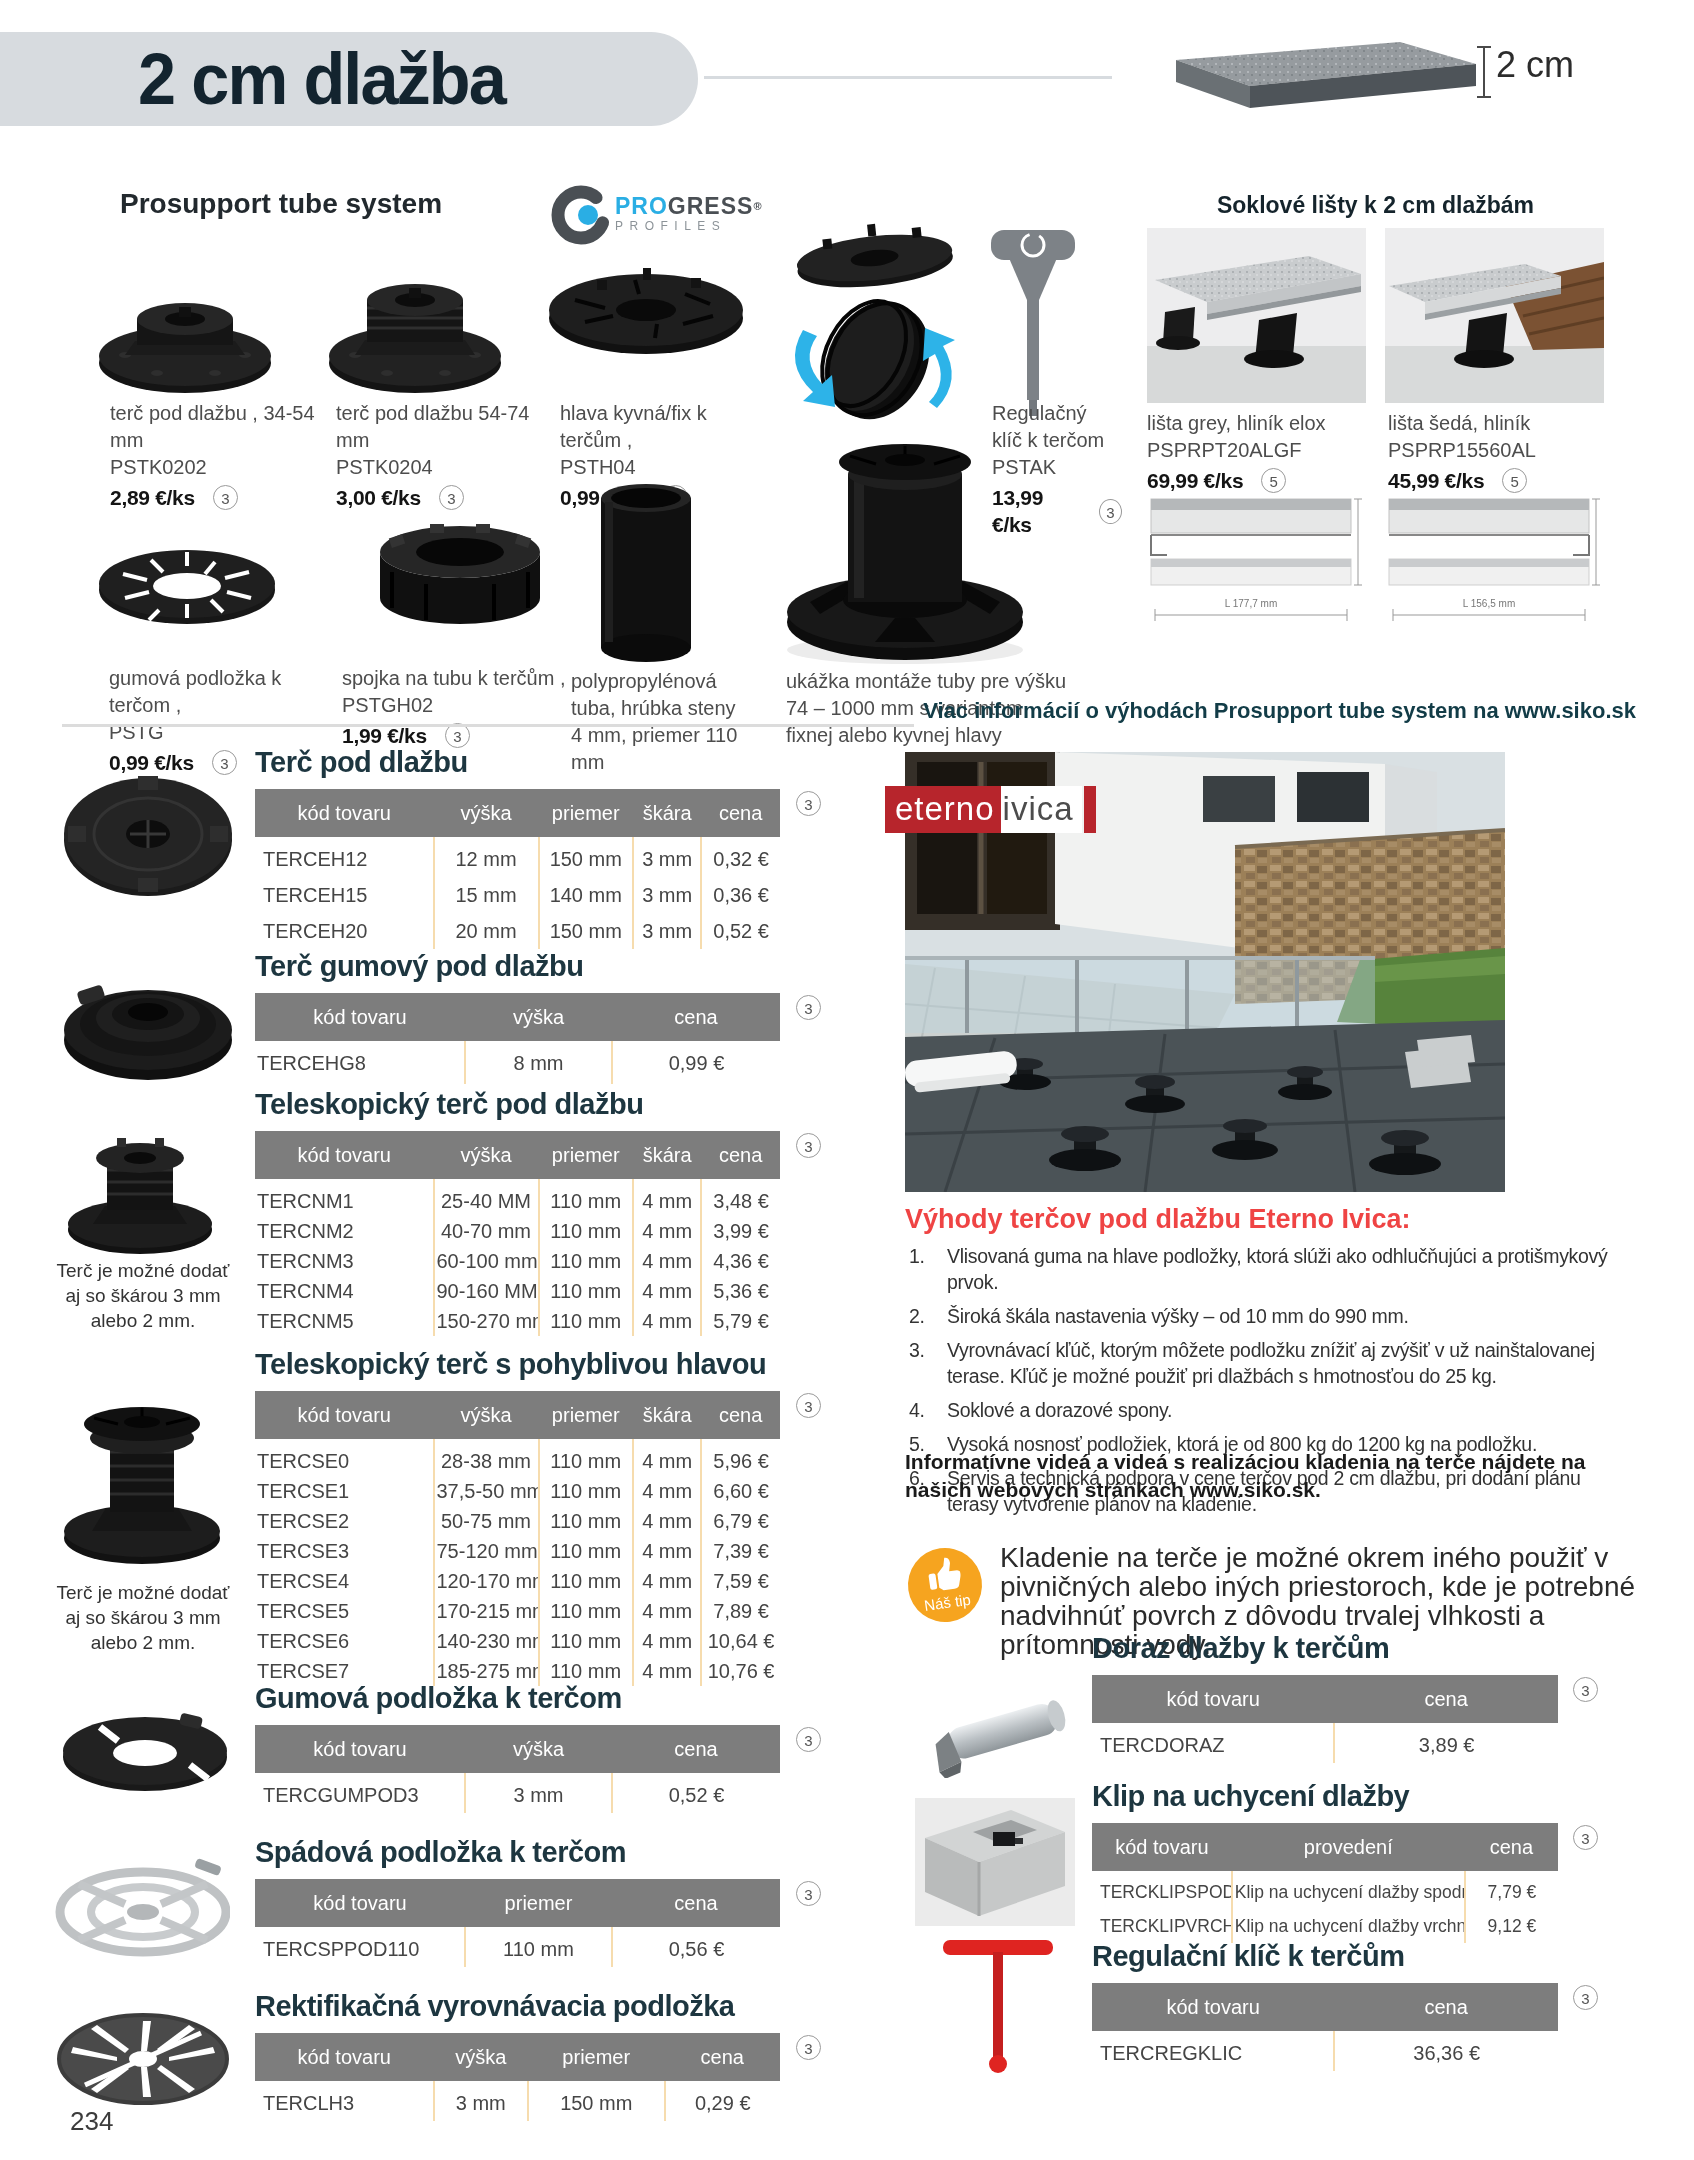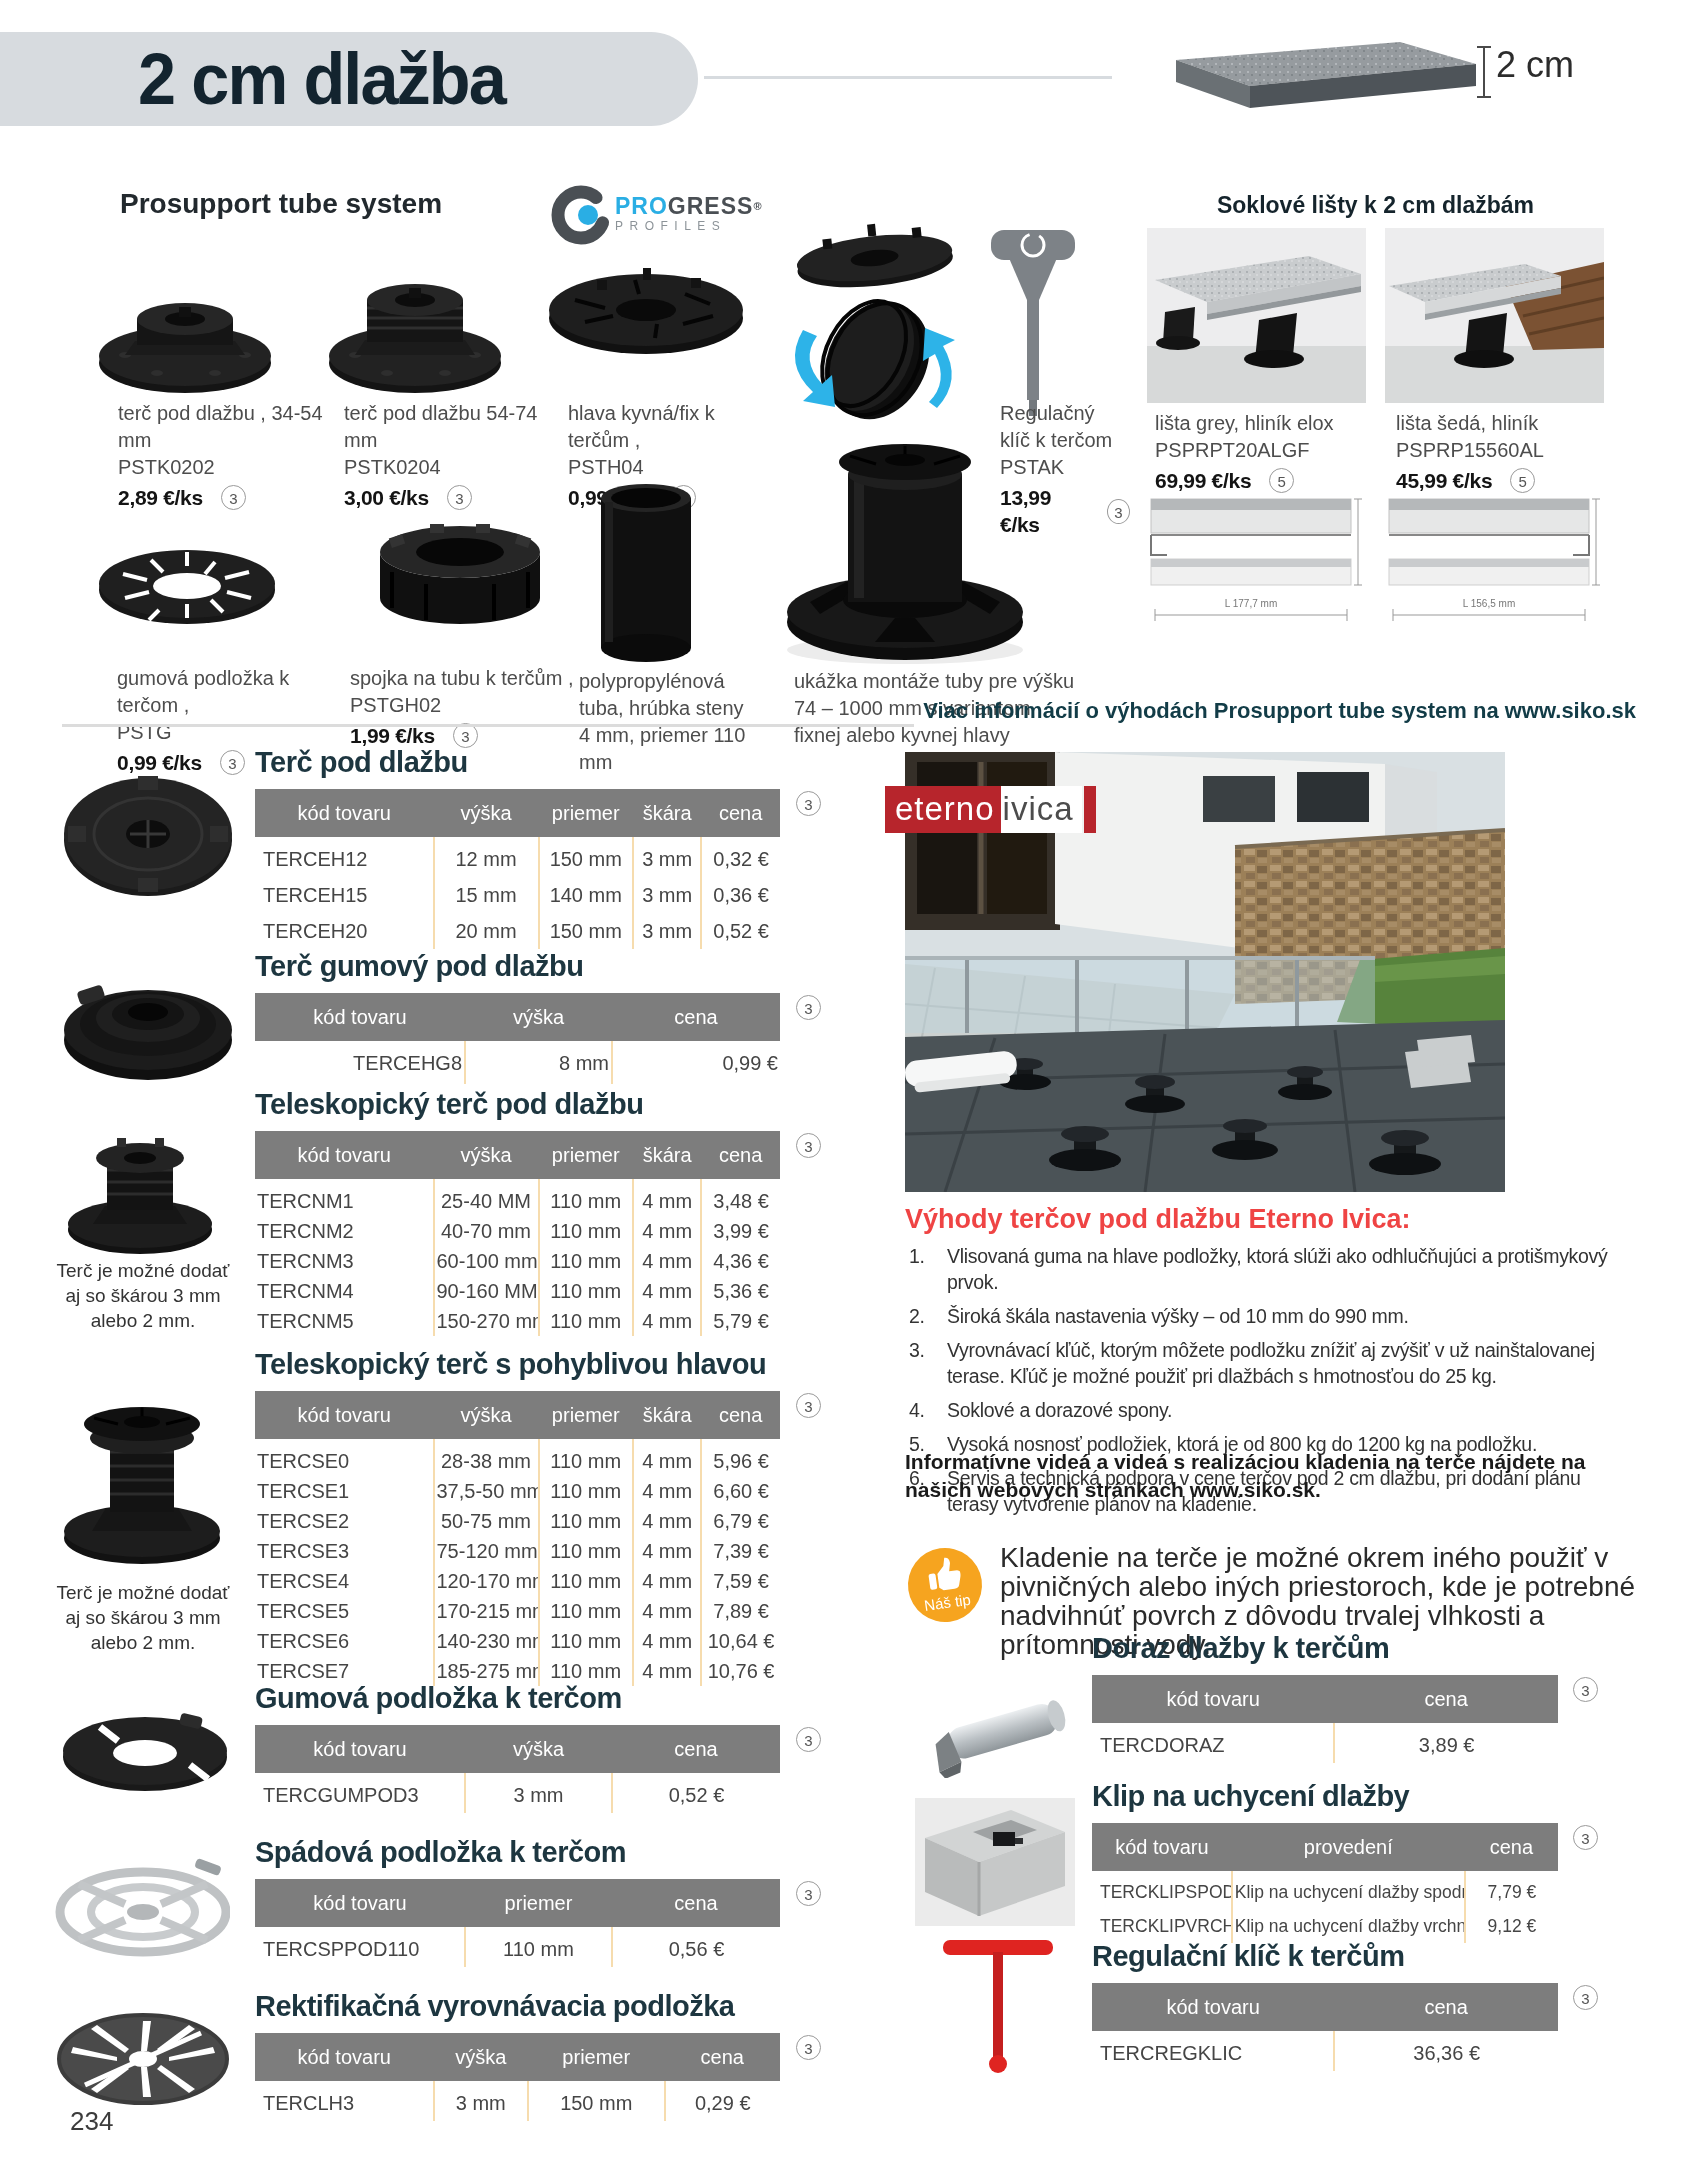--- a/index.html
+++ b/index.html
@@ -14,21 +14,21 @@
               letter-spacing:-2px;transform:scaleX(.95);transform-origin:left;}
   .header-line{position:absolute;left:704px;top:76px;width:408px;height:3px;background:#d7dbdf;}
   .tile-measure{position:absolute;left:1483px;top:46px;height:52px;width:2px;background:#4a4a4a;}
   .tile-measure::before,.tile-measure::after{content:"";position:absolute;left:-6px;width:14px;height:2px;background:#4a4a4a;}
   .tile-measure::before{top:0}.tile-measure::after{bottom:0}
   .tile-label{position:absolute;left:1496px;top:44px;font-size:36px;color:#2c2c2c;}
 
   
   .h-section{font-size:29px;font-weight:700;color:#1d3640;margin:0 0 10px 0;letter-spacing:-0.5px;}
   .h-sub{font-size:28px;font-weight:700;color:#22292e;}
-  .cap{position:absolute;font-size:20px;color:#4d4d4d;line-height:27px;margin-left:8px;}
+  .cap{position:absolute;font-size:20px;color:#4d4d4d;line-height:27px;}
   .cap-price{margin-top:3px;font-size:21px;color:#141414;display:flex;align-items:center;gap:18px;}
   .cap-price b{font-weight:700;letter-spacing:-0.3px;}
   .badge{display:inline-block;width:25px;height:25px;border:1.5px solid #9a9a9a;border-radius:50%;
          color:#555;font-size:15px;line-height:25px;text-align:center;background:#fff;box-sizing:border-box;}
   .divider{position:absolute;left:62px;top:724px;width:852px;height:3px;background:#dcdcdc;}
   .more-info{position:absolute;left:920px;top:698px;width:716px;text-align:right;
              font-size:22px;font-weight:700;color:#123c47;}
 
   
   .sec{position:absolute;left:255px;width:580px;}
@@ -36,21 +36,21 @@
   .tblwrap{position:relative;}
   table{border-collapse:collapse;table-layout:fixed;width:525px;}
   .right-sec table{width:466px;}
   thead th{background:#7d7d7d;color:#ffffff;font-weight:400;font-size:20px;height:46px;
            text-align:center;overflow:hidden;}
   tbody td{font-size:20px;color:#454545;text-align:center;padding:7px 2px 6px 2px;
            border-left:2px solid #f6dcae;overflow:hidden;white-space:nowrap;}
   tbody td:first-child{border-left:none;text-align:left;padding-left:8px;}
   tbody tr:first-child td{padding-top:11px;}
   .dense tbody td{padding:4px 2px 3px 2px;}
-  .roomy tbody td{padding:24px 2px 9px 2px;text-align:right;}
+  .roomy tbody td{padding:24px 2px 9px 2px;}
   .small tbody td{font-size:17.5px;}
   .tbadge{position:absolute;top:2px;}
   .sec .tbadge{right:14px;}
   .right-sec .tbadge{right:14px;}
   .side-note{position:absolute;width:190px;text-align:center;font-size:19px;color:#333;line-height:25px;}
 
   
   .eterno{position:absolute;left:885px;top:786px;height:47px;display:flex;}
   .eterno .e1{background:#b7252c;color:#fff;font-size:33px;padding:4px 6px 0 10px;letter-spacing:1px;}
   .eterno .e2{background:#fff;color:#4c4c4c;font-size:33px;padding:4px 8px 0 2px;letter-spacing:1px;}

